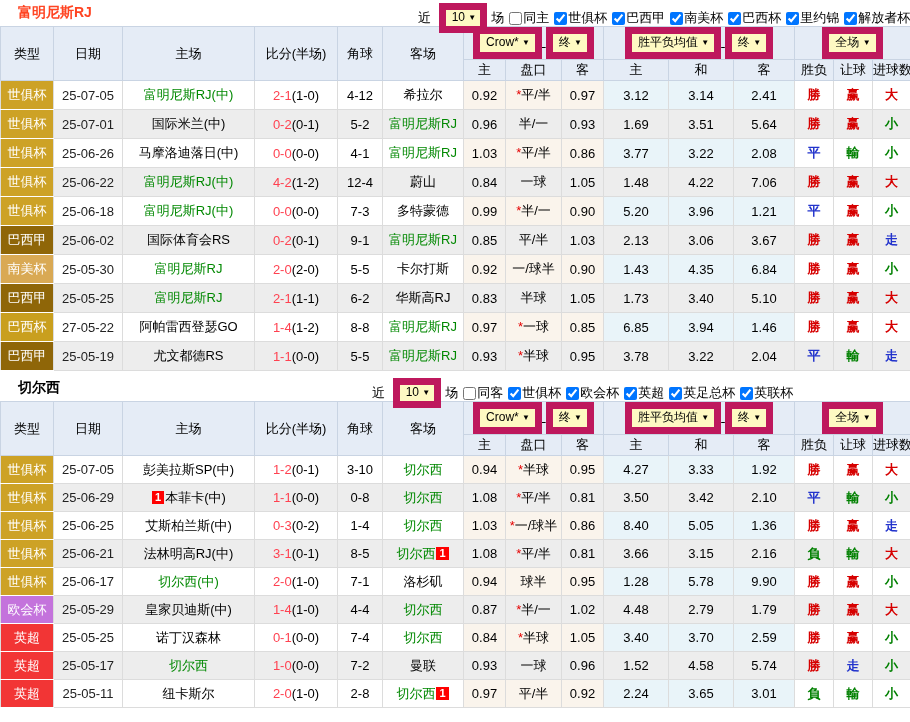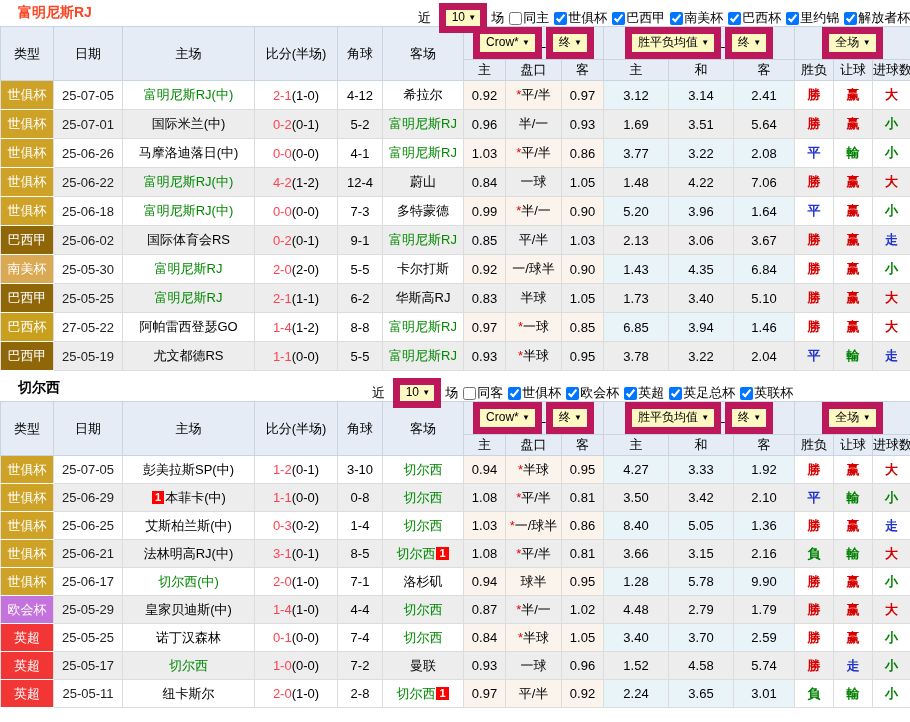--- a/index.html
+++ b/index.html
@@ -178,21 +178,21 @@
             <td class="date">25-06-18</td>
             <td><span class="tm tg">富明尼斯RJ(中)</span></td>
             <td><span class="sc">0-0</span>(0-0)</td>
             <td>7-3</td>
             <td><span class="tm ">多特蒙德</span></td>
             <td class="odds">0.99</td>
             <td class="odds"><i class="star">*</i>半/一</td>
             <td class="odds">0.90</td>
             <td class="mean">5.20</td>
             <td class="mean">3.96</td>
-            <td class="mean">1.64</td>
+            <td class="mean">1.21</td>
             <td class="res" style="color:#2233CC">平</td>
             <td class="res" style="color:#D60000">赢</td>
             <td class="res" style="color:#008000">小</td>
           </tr>
           <tr>
             <td class="type" style="background:#8F6608">巴西甲</td>
             <td class="date">25-06-02</td>
             <td><span class="tm ">国际体育会RS</span></td>
             <td><span class="sc">0-2</span>(0-1)</td>
             <td>9-1</td>

